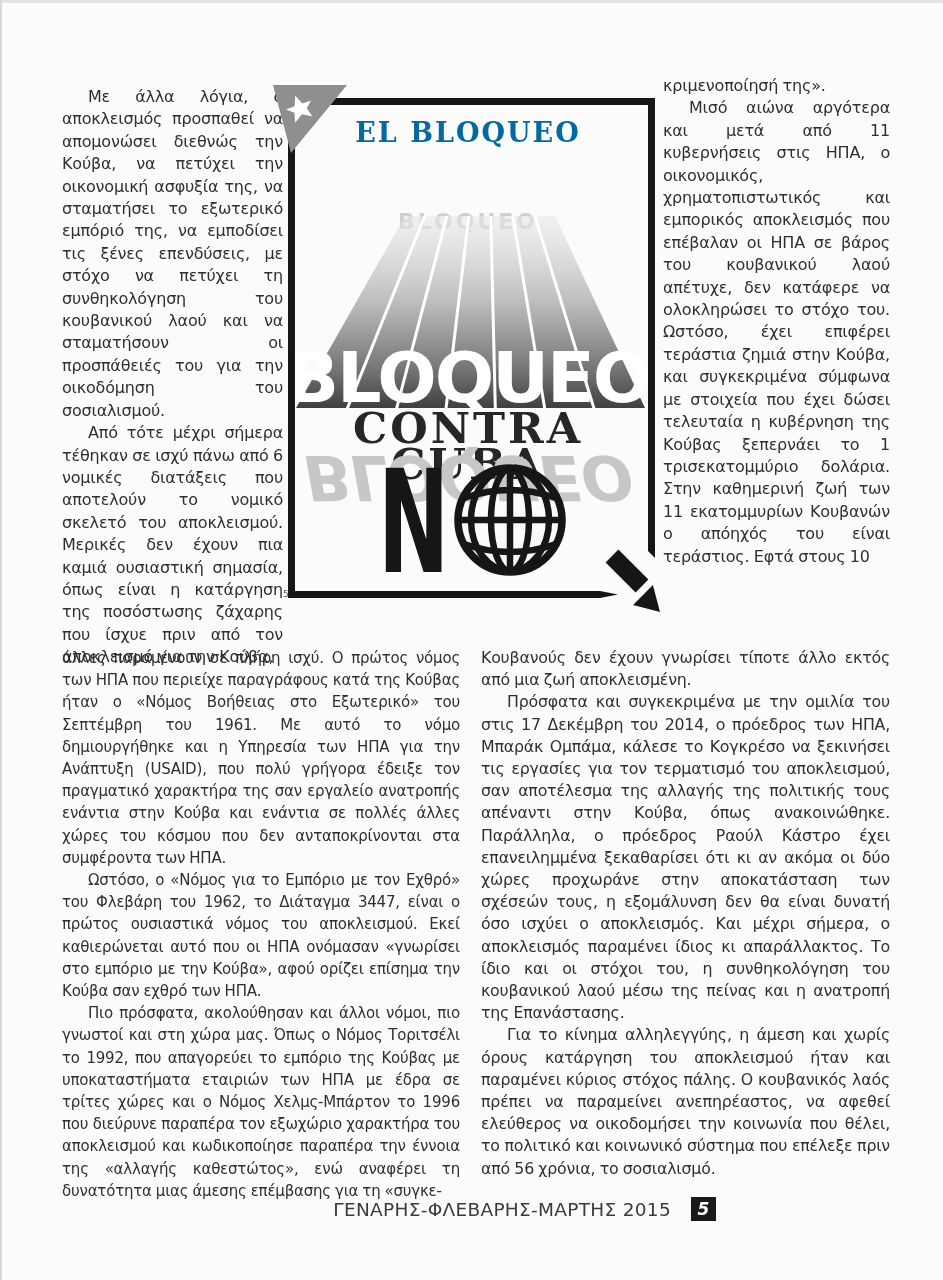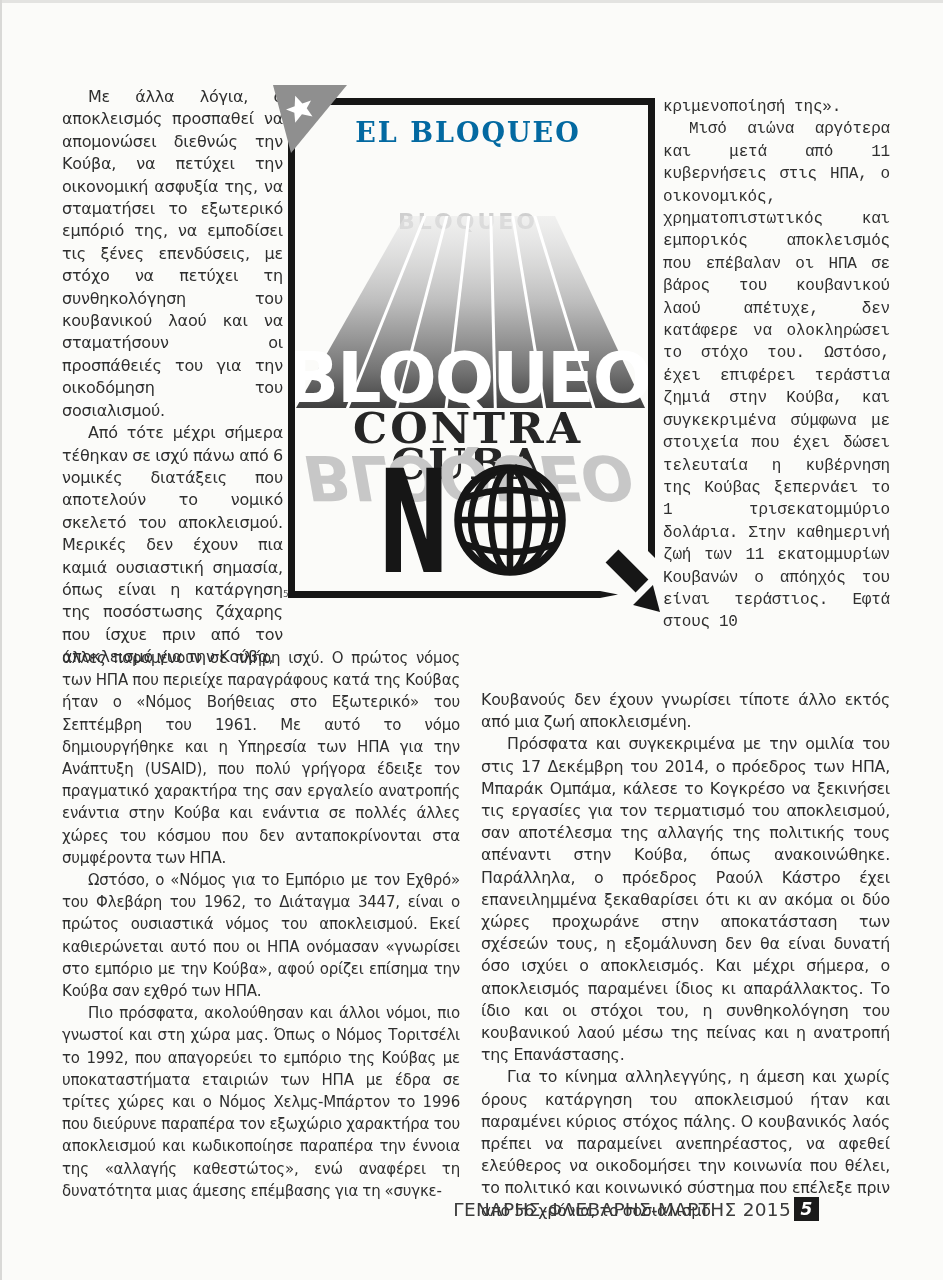--- a/index.html
+++ b/index.html
@@ -12,23 +12,23 @@
   .scan-edge-left{position:absolute;left:0;top:0;width:2px;height:1280px;background:#d9d9d7;}
 
   
   .col{
     position:absolute;text-align:justify;color:#2f2f2f;
     font-size:16px;line-height:22.4px;letter-spacing:-0.2px;word-spacing:-0.5px;
   }
   .col p{margin:0;text-indent:26px;}
   .col p.cont{text-indent:0;}
   #left-narrow{left:62px;top:86px;width:221px;}
-  #right-narrow{left:663px;top:96px;width:227px;font-family:Liberation Mono, monospace;}
+  #right-narrow{left:663px;top:75px;width:227px;}
   #left-wide{left:62px;top:647px;width:398px;font-size:15px;line-height:22.2px;}
-  #right-wide{left:481px;top:647px;width:409px;font-size:15.8px;line-height:22.2px;margin-top:42px;}
+  #right-wide{left:481px;top:647px;width:409px;font-size:15.8px;line-height:22.2px;}
 
   
   #poster{position:absolute;left:282px;top:92px;width:400px;height:545px;}
   #poster .centered{position:absolute;left:0;width:372px;text-align:center;}
   .poster-title{
     top:24px;font-family:"DejaVu Serif","Liberation Serif",serif;
     font-weight:bold;font-size:27px;line-height:34px;letter-spacing:2px;color:#0369a1;
   }
   .fan-word{
     top:118px;font-weight:bold;font-size:22px;line-height:24px;
@@ -44,22 +44,22 @@
     font-weight:bold;font-size:43px;line-height:36px;letter-spacing:3px;color:#262626;
   }
   .reflection-word{
     top:352px;left:14px;font-weight:bold;font-size:62px;line-height:66px;
     letter-spacing:-1px;color:#c7c7c7;transform:scaleY(-1) skewX(-10deg);
   }
   .corner-mark{position:absolute;left:1px;top:497px;font-size:9px;color:#555;}
 
   
   #footer{
-    position:absolute;left:0;top:1197px;width:819px;
-    display:flex;justify-content:flex-end;align-items:center;gap:3px;
+    position:absolute;left:0;top:1197px;width:716px;
+    display:flex;justify-content:flex-end;align-items:center;gap:20px;
   }
   #footer .issue{font-size:18.5px;letter-spacing:0.3px;color:#3b3b3b;}
   #footer .page-badge{
     width:25px;height:24px;background:#1a1a1a;color:#ffffff;
     display:flex;align-items:center;justify-content:center;
     font-size:17px;font-weight:bold;font-style:italic;
   }
 </style>
 </head>
 <body>

